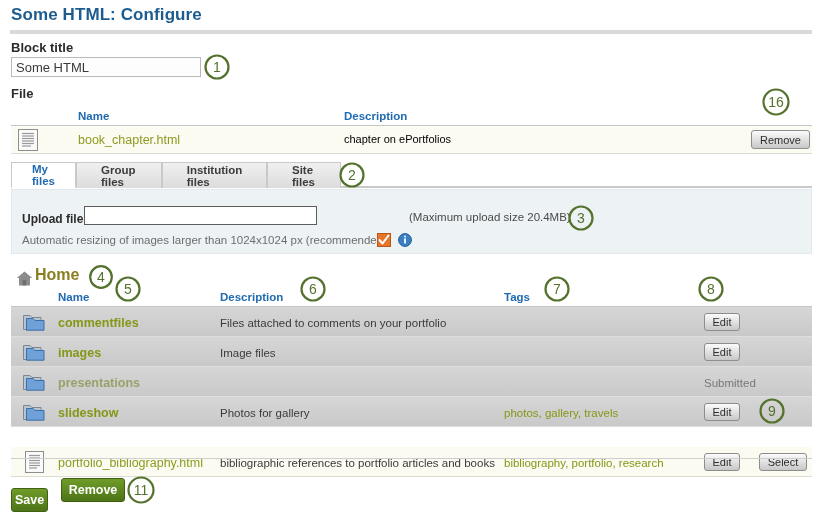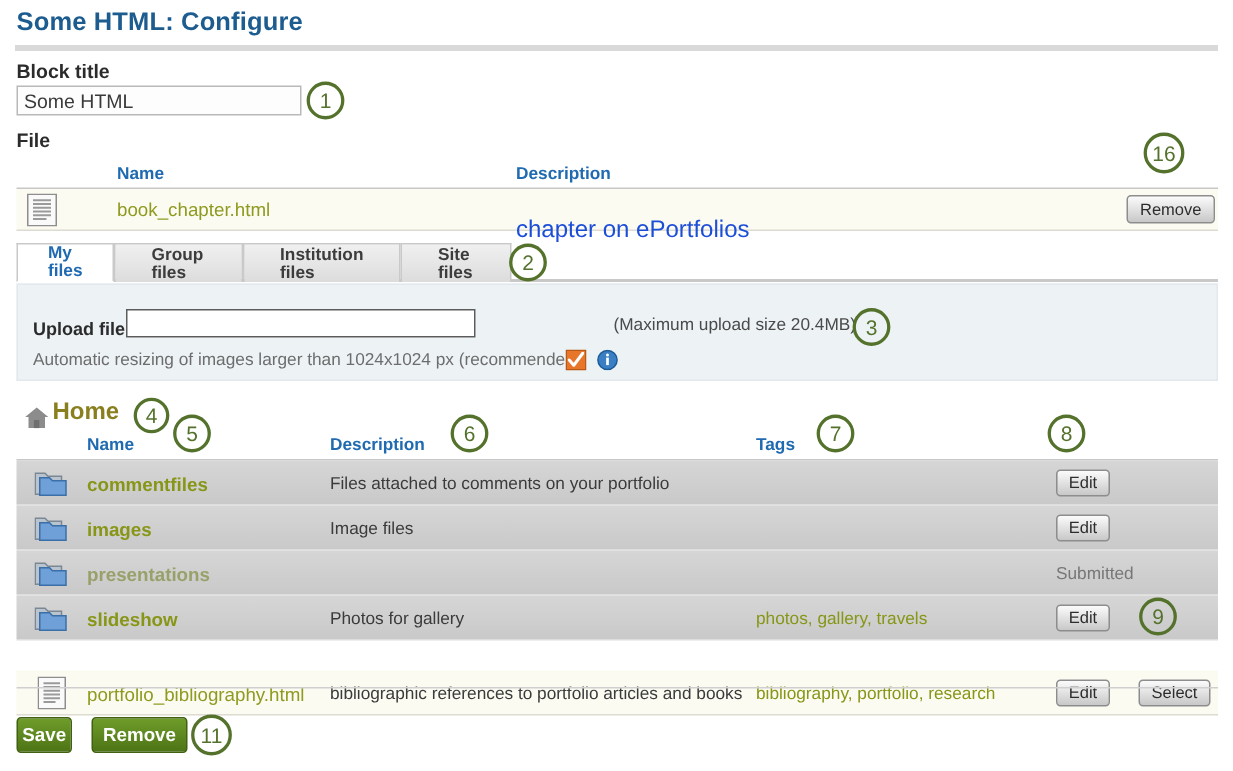--- a/index.html
+++ b/index.html
@@ -60,21 +60,21 @@
   .sel-row{
     position:absolute;left:11px;top:126px;width:801px;height:28px;
     background:#fbfbf2;box-sizing:border-box;
     border-bottom:1px solid #dcdcd2;
   }
   .sel-row-icon{position:absolute;left:18px;top:129px;}
   .sel-row-name{
     position:absolute;left:78px;top:133px;font-size:12.5px;color:#8f9a20;
     font-weight:normal;cursor:pointer;
   }
-  .sel-row-desc{position:absolute;left:344px;top:133px;font-size:16px;color:#1d4ed8;margin-top:12px;}
+  .sel-row-desc{position:absolute;left:344px;top:133px;font-size:11px;color:#000000;}
   .btn-remove-file{
     position:absolute;left:751px;top:130px;width:59px;height:19px;
   }
 
   
   .gbtn{
     display:inline-flex;align-items:center;justify-content:center;
     background:linear-gradient(#fbfbfb,#c8c8c8);
     border:1px solid #8d8d8d;border-radius:3px;
     font-family:"Liberation Sans", sans-serif;font-size:11px;color:#2d2d2d;
@@ -155,21 +155,21 @@
 
   
   .btn-green{
     position:absolute;height:24px;
     display:flex;align-items:center;justify-content:center;
     background:linear-gradient(#6f9c2a,#4d7416);
     border:1px solid #3f6110;border-radius:3px;
     color:#ffffff;font-weight:bold;font-size:12.5px;
     box-sizing:border-box;cursor:pointer;
   }
-  .btn-save{left:11px;top:478px;width:37px;}
+  .btn-save{left:11px;top:488px;width:37px;}
   .btn-remove-bottom{left:61px;top:478px;width:64px;}
 
   
   .callout{
     position:absolute;
     display:flex;align-items:center;justify-content:center;
     color:#54722c;font-size:14px;
     font-family:"Liberation Sans", sans-serif;
     pointer-events:none;
   }

